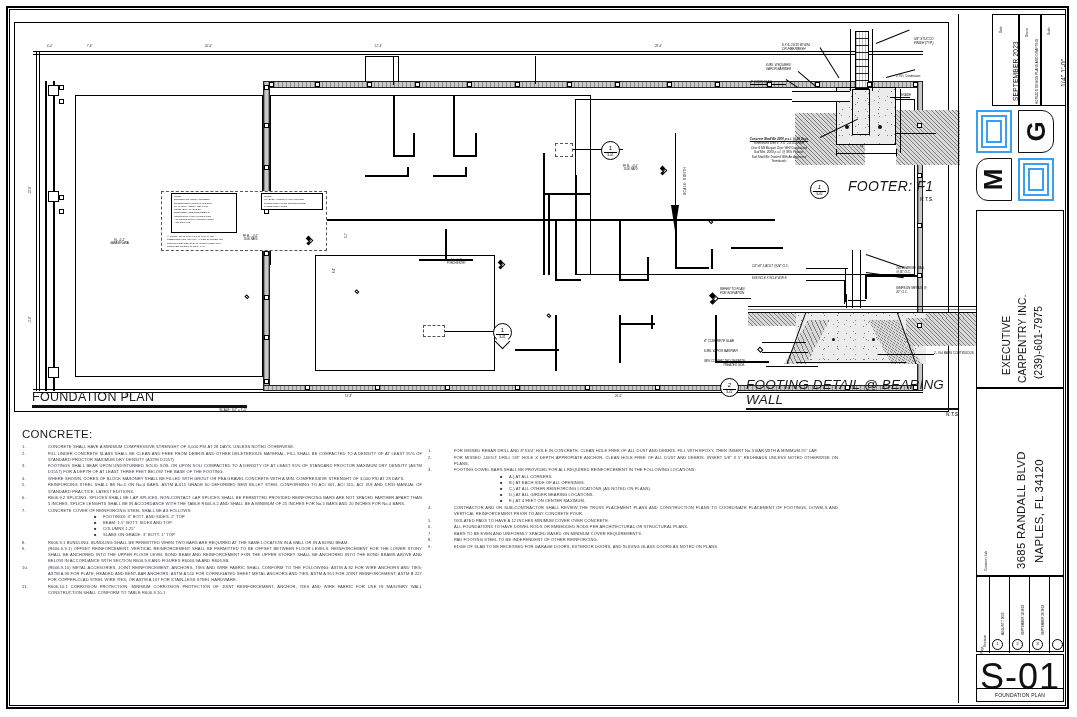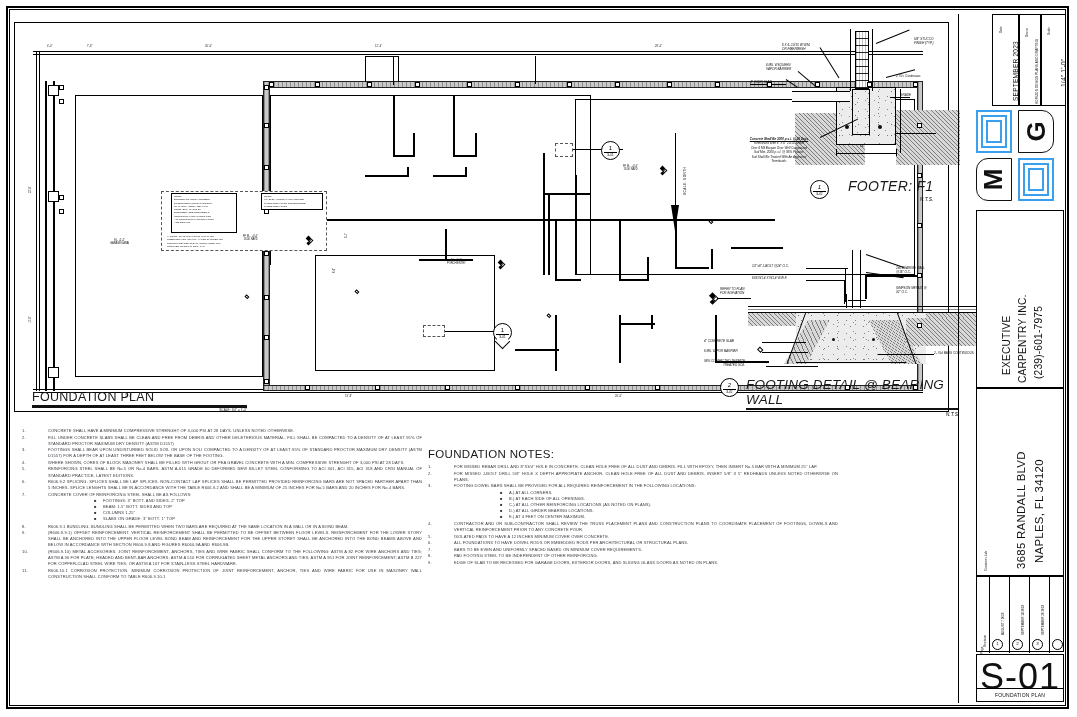--- a/index.html
+++ b/index.html
@@ -464,20 +464,21 @@
       <span class="d">S-01</span>
     </div>
     <div style="position:absolute;left:46px;top:127px;width:212px;">
       <div style="font-size:13.5px;letter-spacing:.2px;color:#1a1a1a;">FOOTING DETAIL @ BEARING WALL</div>
       <div style="height:2.4px;background:#111;margin-top:1px;"></div>
       <div style="font-size:5px;text-align:right;color:#111;margin-top:1px;">N.T.S</div>
     </div>
   </div>
 
   <div class="notes" style="left:22px;top:428px;width:400px;">
+    <h2>CONCRETE:</h2>
 
     <div class="nrow">
         <span class="num">1.</span>
         <span class="txt">CONCRETE SHALL HAVE A MINIMUM COMPRESSIVE STRENGHT OF 3,000 PSI AT 28 DAYS.  UNLESS NOTED OTHERWISE.</span>
       </div>
     <div class="nrow">
         <span class="num">2.</span>
         <span class="txt">FILL UNDER CONCRETE SLABS SHALL BE CLEAN AND FREE FROM DEBRIS AND OTHER DELETERIOUS MATERIAL. FILL SHALL BE COMPACTED TO A DENSITY OF AT LEAST 95% OF STANDARD PROCTOR MAXIMUM DRY DENSITY (ASTM D1557)</span>
       </div>
     <div class="nrow">
@@ -530,21 +531,20 @@
         <span class="num">10.</span>
         <span class="txt">(R606.9.10) METAL ACCESORIES. JOINT REINFORCEMENT, ANCHORS, TIES AND WIRE FABRIC SHALL CONFORM TO THE FOLLOWING: ASTM A 82 FOR WIRE ANCHORS AND TIES; ASTM A 36 FOR PLATE, HEADED AND BENT-BAR ANCHORS; ASTM A 510 FOR CORRUGATED SHEET METAL ANCHORS AND TIES; ASTM A 951 FOR JOINT REINFORCEMENT; ASTM B 227 FOR COPPER-CLAD STEEL WIRE TIES; OR ASTM A 167 FOR STAIN-LESS STEEL HARDWARE.</span>
       </div>
     <div class="nrow">
         <span class="num">11.</span>
         <span class="txt">R606.10.1 CORROSION PROTECTION. MINIMUM CORROSION PROTECTION OF JOINT REINFORCEMENT, ANCHOR, TIES AND WIRE FABRIC FOR USE IN MASONRY WALL CONSTRUCTION SHALL CONFORM TO TABLE R606.9.10.1</span>
       </div>
   </div>
 
   <div class="notes" style="left:428px;top:448px;width:410px;">
-    <h2>FOUNDATION NOTES:</h2>
 
     <div class="nrow">
         <span class="num">1.</span>
         <span class="txt">FOR MISSED REBAR DRILL AND 8"X3/4" HOLE IN CONCRETE. CLEAN HOLE FREE OF ALL DUST AND DEBRIS.  FILL WITH EPOXY, THEN INSERT No.5 BAR WITH A MINIMUM 25" LAP.</span>
       </div>
     <div class="nrow">
         <span class="num">2.</span>
         <span class="txt">FOR MISSED J-BOLT DRILL 5/8" HOLE X DEPTH APPROPIATE ANCHOR. CLEAN HOLE FREE OF ALL DUST AND DEBRIS.  INSERT 5/8" X 5" REDHEADS UNLESS NOTED OTHERWISE ON PLANS.</span>
       </div>
     <div class="nrow">

